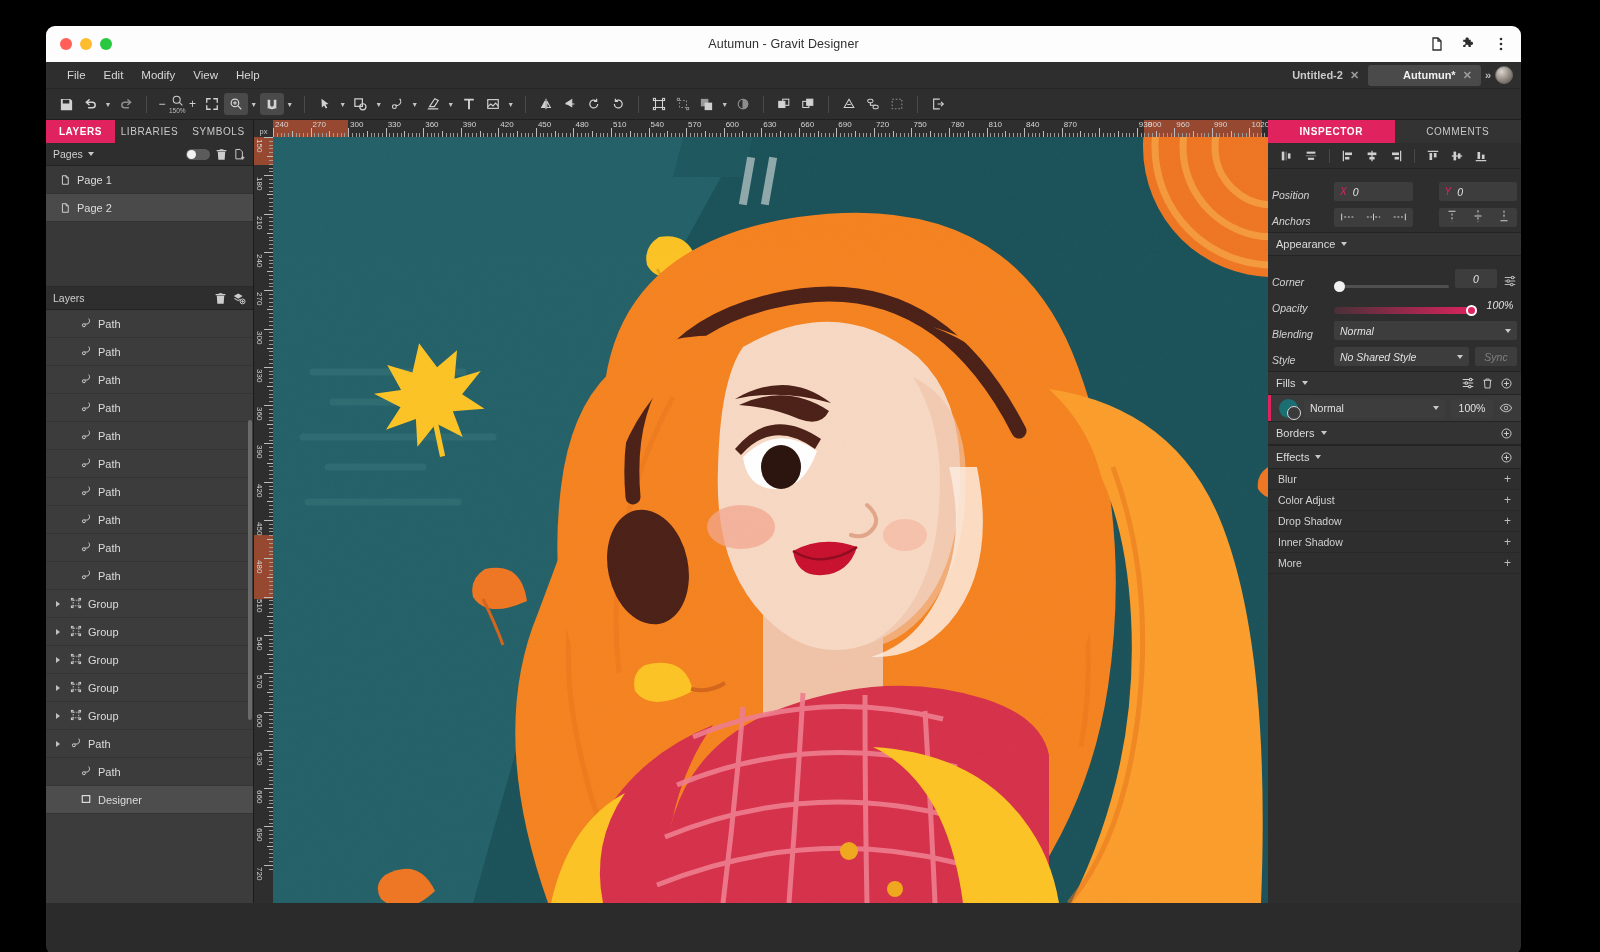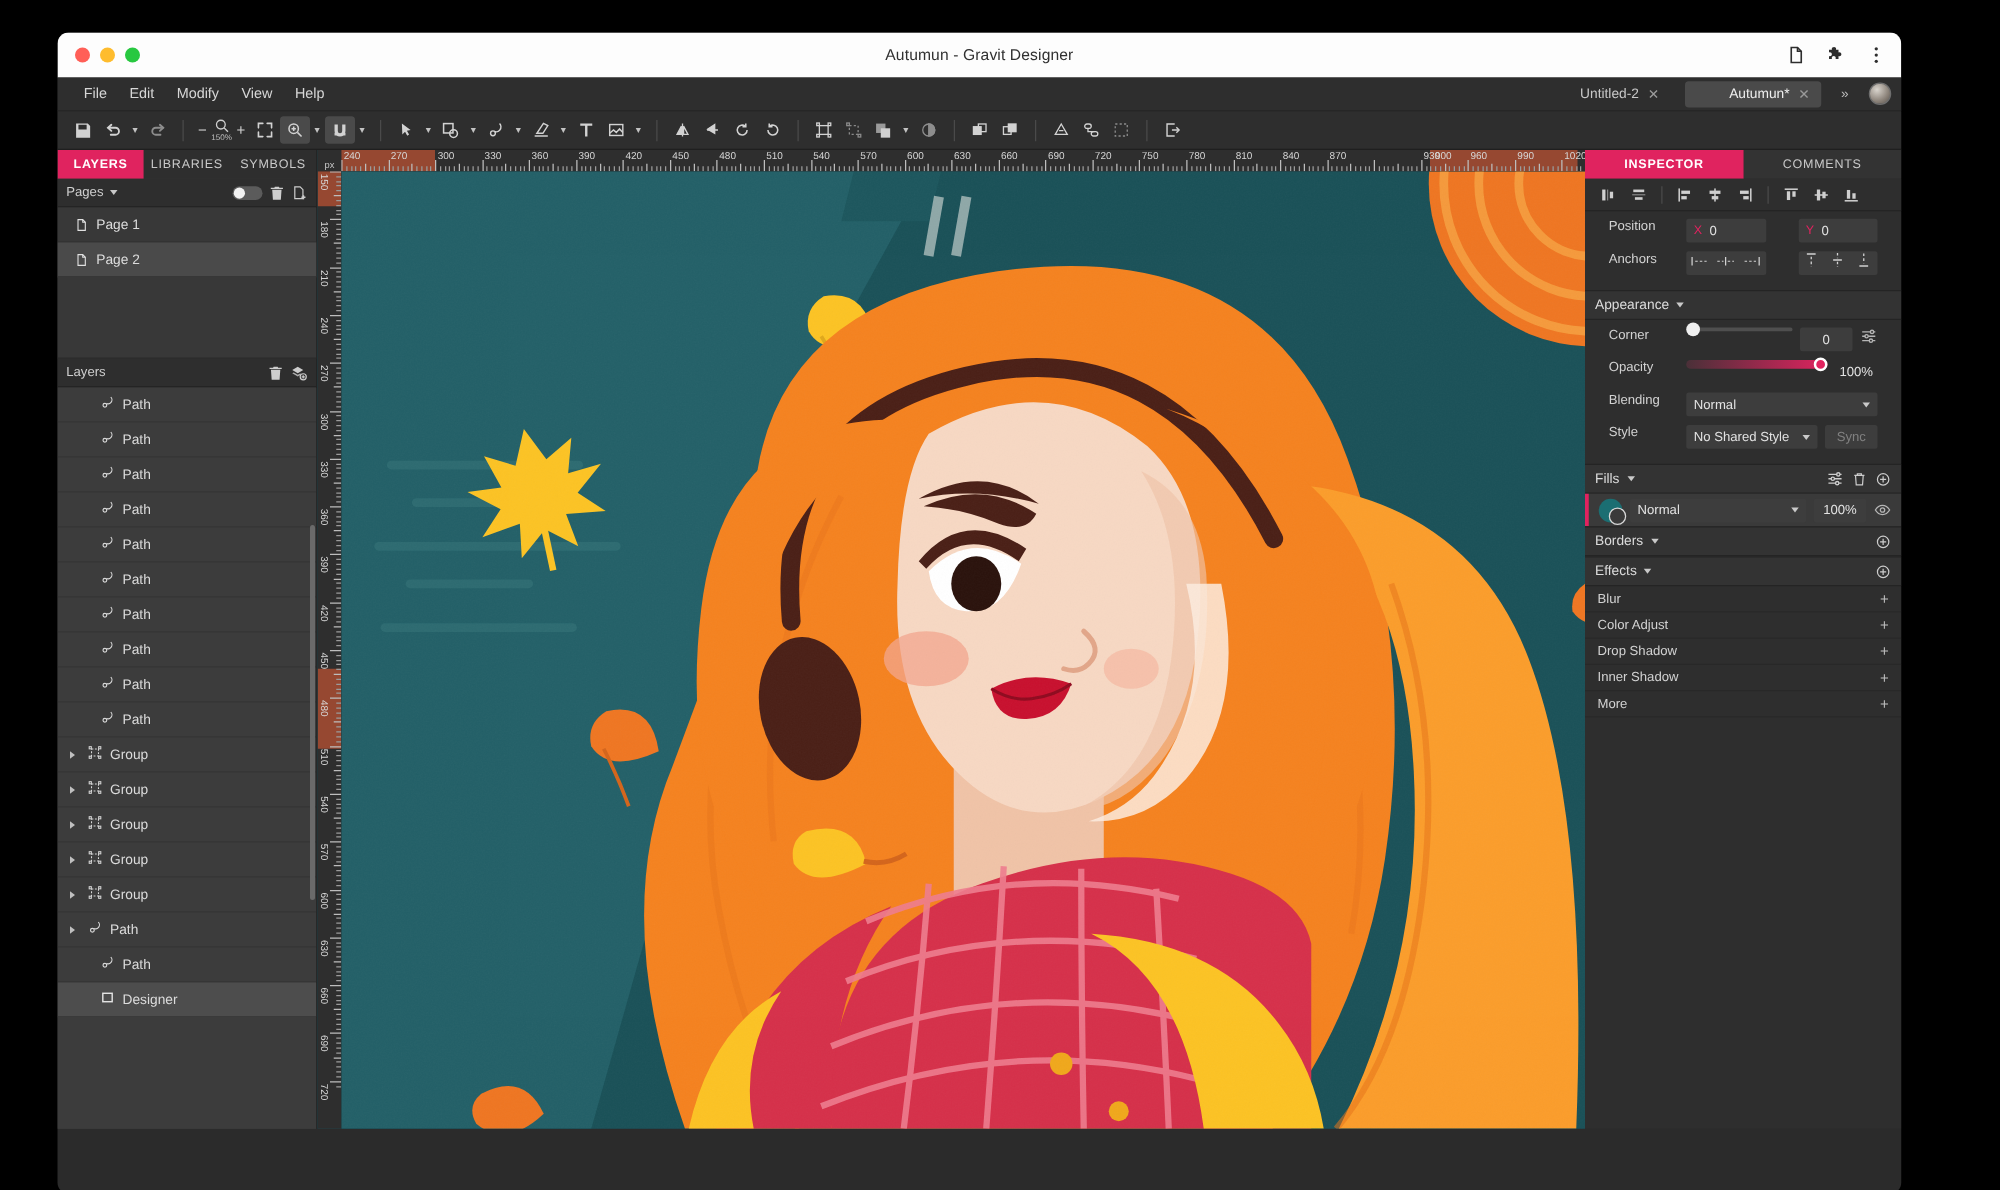--- a/index.html
+++ b/index.html
@@ -40,21 +40,21 @@
   .menurow {
     height: 27px; background: #2e2e2e;
     display: flex; align-items: center; position: relative;
     border-bottom: 1px solid #262626;
   }
   .menu-items { display: flex; gap: 0; padding-left: 12px; }
   .menu-item {
     font-size: 11.5px; color: #d7d7d7; padding: 3px 9px; border-radius: 2px;
     cursor: default;
   }
-  .doctabs { position: absolute; right: 8px; display: flex; align-items: center; gap: 12px; }
+  .doctabs { position: absolute; right: 8px; display: flex; align-items: center; gap: 0; font-weight: bold; }
   .doctab {
     display: flex; align-items: center; gap: 7px;
     font-size: 11px; color: #c9c9c9;
     padding: 4px 9px; border-radius: 3px;
   }
   .doctab.active { background: #4a4a4a; color: #efefef; padding-left: 35px; }
   .doctab .x { font-size: 11px; color: #9a9a9a; }
   .chev-dbl { color: #bdbdbd; font-size: 11px; padding: 0 4px; }
   .avatar {
     width: 18px; height: 18px; border-radius: 50%;
@@ -180,21 +180,21 @@
     font-size: 10px; letter-spacing: .6px; color: #c9c9c9; background: #333;
   }
   .rtab.active { background: #e0235f; color: #fff; font-weight: bold; }
   .align-row {
     height: 26px; display: flex; align-items: center; gap: 2px;
     padding: 0 8px; border-bottom: 1px solid #242424; background: #2e2e2e;
   }
   .align-btn { width: 22px; height: 20px; display: flex; align-items: center;
     justify-content: center; color: #cfcfcf; }
   .asep { width: 1px; height: 14px; background: #4a4a4a; margin: 0 5px; }
-  .frow { display: flex; align-items: flex-start; height: 26px; padding: 0 19px; gap: 6px; }
+  .frow { display: flex; align-items: flex-end; height: 26px; padding: 0 4px; gap: 6px; font-style: italic; }
   .frow .flabel { width: 56px; font-size: 10.5px; color: #d2d2d2; }
   .fld {
     height: 19px; background: #3d3d3d; border-radius: 2px;
     display: flex; align-items: center; padding: 0 6px; gap: 6px;
     font-size: 10.5px; color: #e2e2e2; flex: 1;
   }
   .fld .k { color: #e0235f; font-size: 10px; }
   .link-ico { width: 14px; display: flex; align-items: center; justify-content: center; color: #b5b5b5; }
   .btn-flat {
     height: 19px; background: #3d3d3d; border-radius: 2px; flex: 1;

